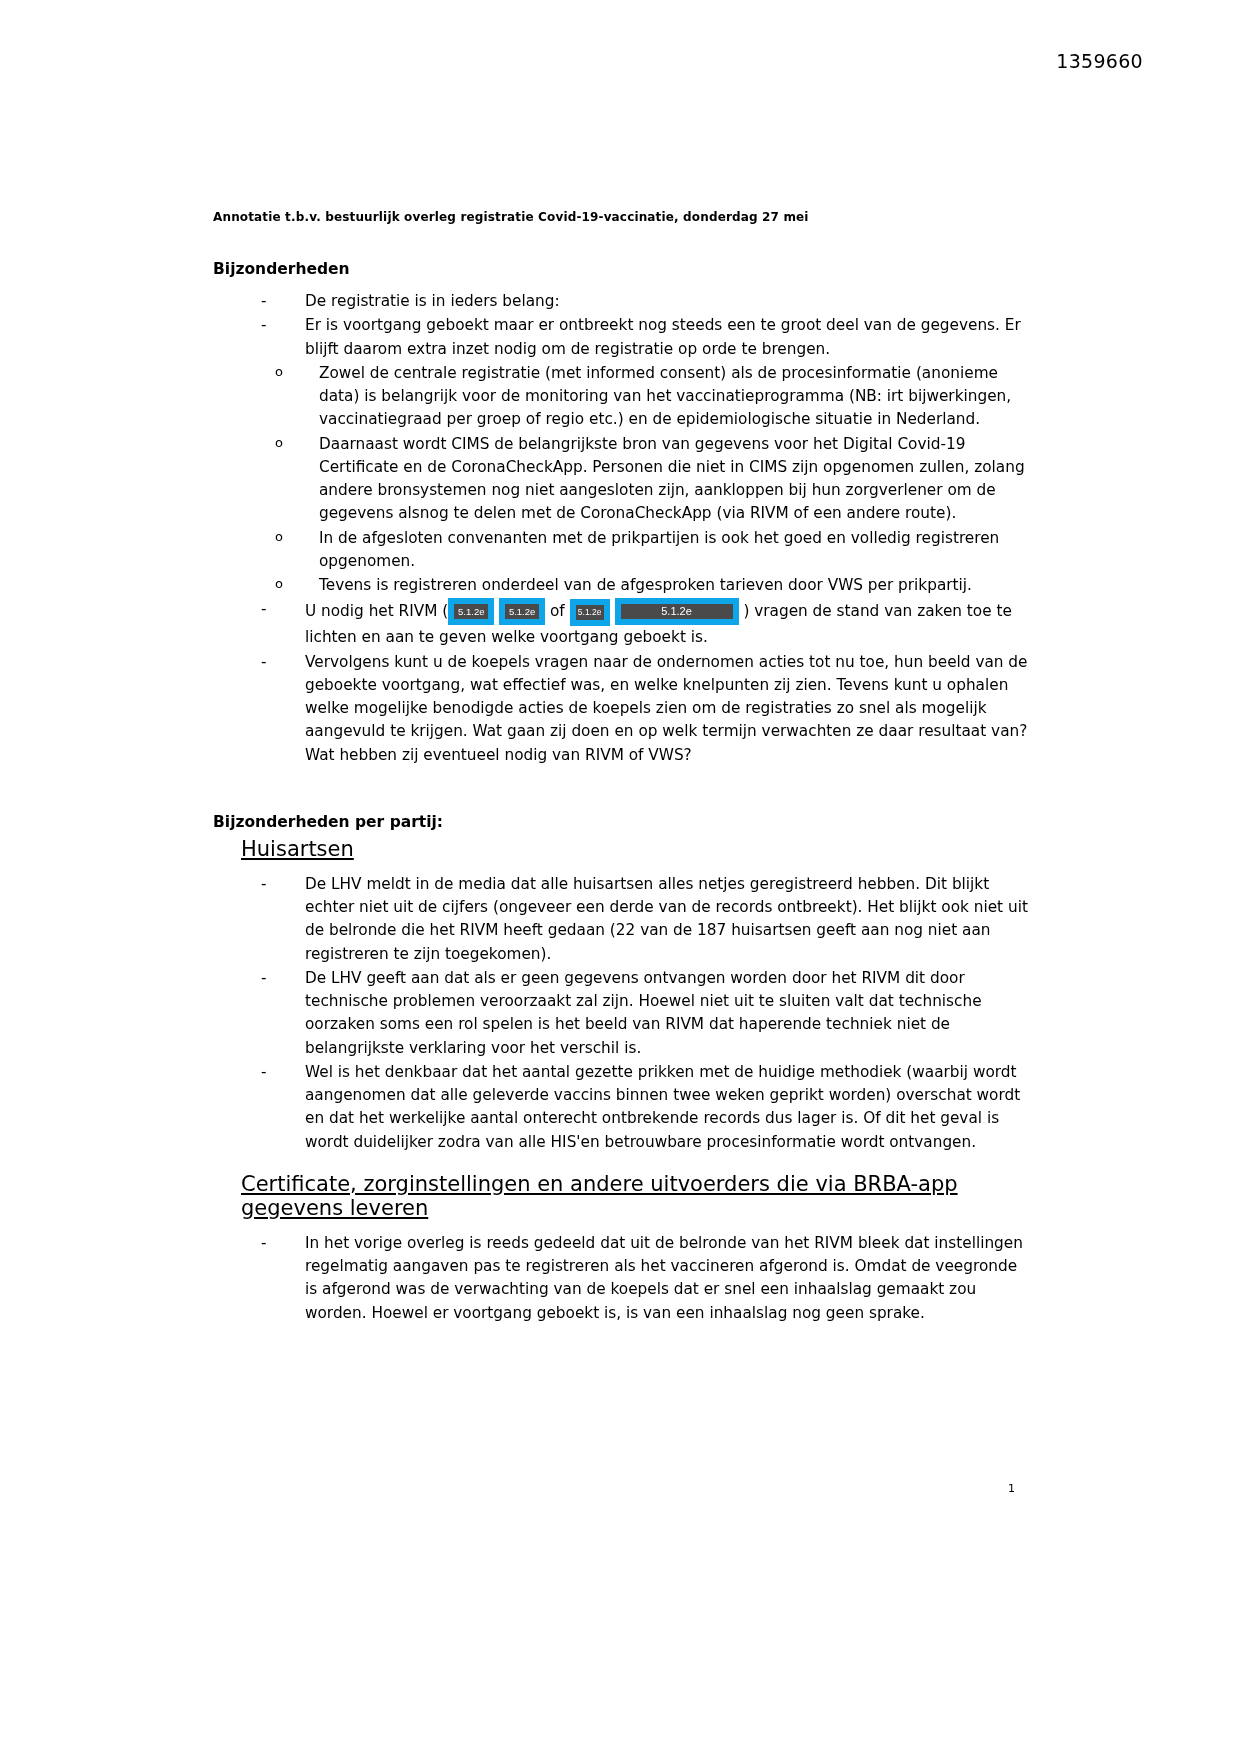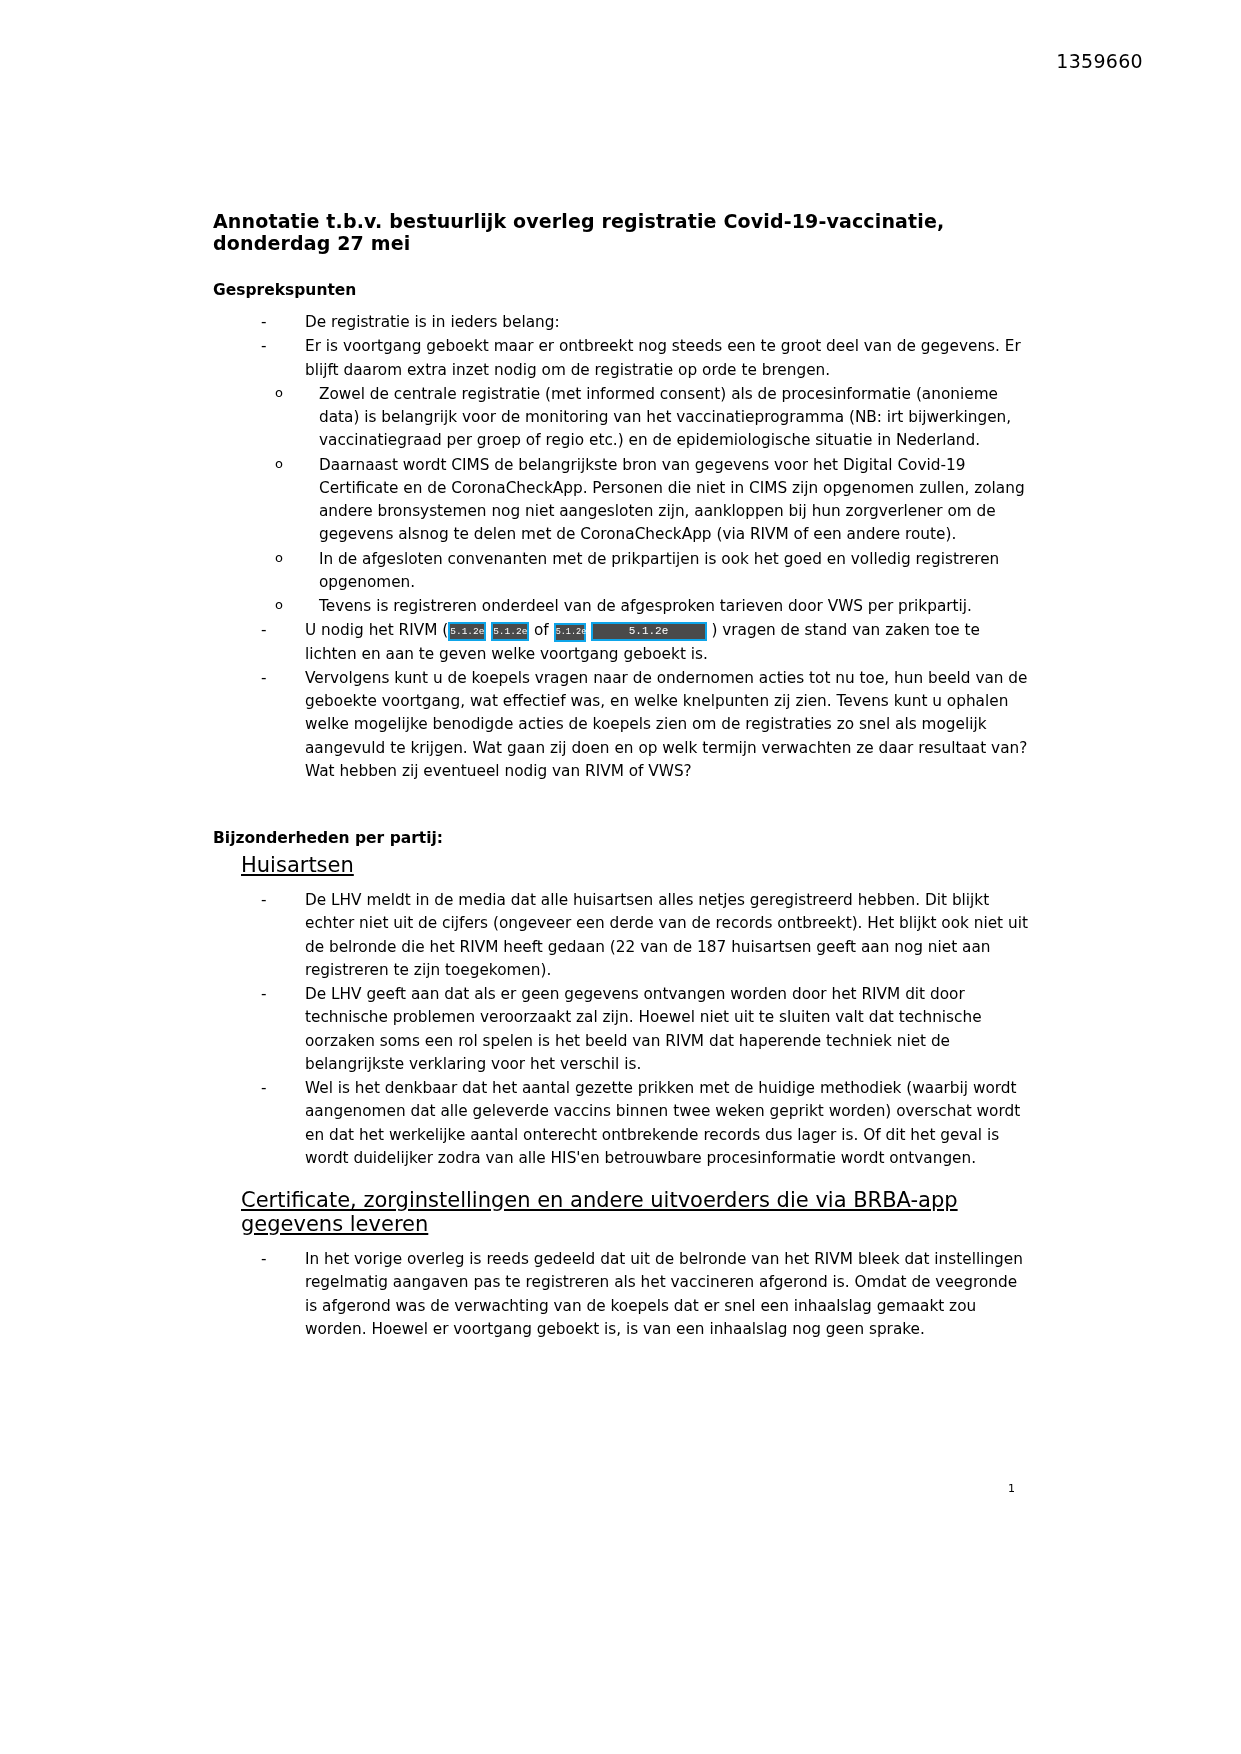--- a/index.html
+++ b/index.html
@@ -30,23 +30,23 @@
     color: #000;
   }
   .content {
     position: absolute;
     left: 213px;
     top: 210px;
     width: 820px;
   }
   .title {
     font-weight: bold;
-    font-size: 19px;
+    font-size: 12px;
     letter-spacing: 0.15px;
-    margin-bottom: 27px;
+    margin-bottom: 36px;
   }
   .subtitle {
     font-weight: bold;
     font-size: 15.5px;
     margin-bottom: 12px;
   }
   .section-head {
     font-weight: bold;
     font-size: 15.5px;
     margin-top: 46px;
@@ -98,22 +98,22 @@
   }
   .redaction {
     display: inline-block;
     background: #4a4a4a;
     color: #ffffff;
     font-size: 9.5px;
     line-height: 15px;
     height: 15px;
     vertical-align: 1px;
     text-align: center;
-    border: 2px solid #0ea5e9;
-    font-family: Liberation Mono, monospace;
+    border: 6px solid #0ea5e9;
+    font-family: Liberation Sans, sans-serif;
   }
   .redaction.w1 { width: 34px; }
   .redaction.w2 { width: 34px; }
   .redaction.w3 { width: 28px; font-size: 8.5px; }
   .redaction.w4 { width: 112px; font-size: 11px; }
   .page-number {
     position: absolute;
     left: 1008px;
     top: 1482px;
     font-size: 11px;
@@ -124,21 +124,21 @@
 <body>
 
 <div class="page">
 
   <div class="doc-number">1359660</div>
 
   <div class="content">
 
     <div class="title">Annotatie t.b.v. bestuurlijk overleg registratie Covid-19-vaccinatie, donderdag 27 mei</div>
 
-    <div class="subtitle">Gesprekspunten</div>
+    <div class="subtitle">Bijzonderheden</div>
 
     <ul class="dash">
       <li>De registratie is in ieders belang:</li>
       <li>Er is voortgang geboekt maar er ontbreekt nog steeds een te groot deel van de gegevens. Er blijft daarom extra inzet nodig om de registratie op orde te brengen.</li>
     </ul>
 
     <ul class="circ">
       <li>Zowel de centrale registratie (met informed consent) als de procesinformatie (anonieme data) is belangrijk voor de monitoring van het vaccinatieprogramma (NB: irt bijwerkingen, vaccinatiegraad per groep of regio etc.) en de epidemiologische situatie in Nederland.</li>
       <li>Daarnaast wordt CIMS de belangrijkste bron van gegevens voor het Digital Covid-19 Certificate en de CoronaCheckApp. Personen die niet in CIMS zijn opgenomen zullen, zolang andere bronsystemen nog niet aangesloten zijn, aankloppen bij hun zorgverlener om de gegevens alsnog te delen met de CoronaCheckApp (via RIVM of een andere route).</li>
       <li>In de afgesloten convenanten met de prikpartijen is ook het goed en volledig registreren opgenomen.</li>

